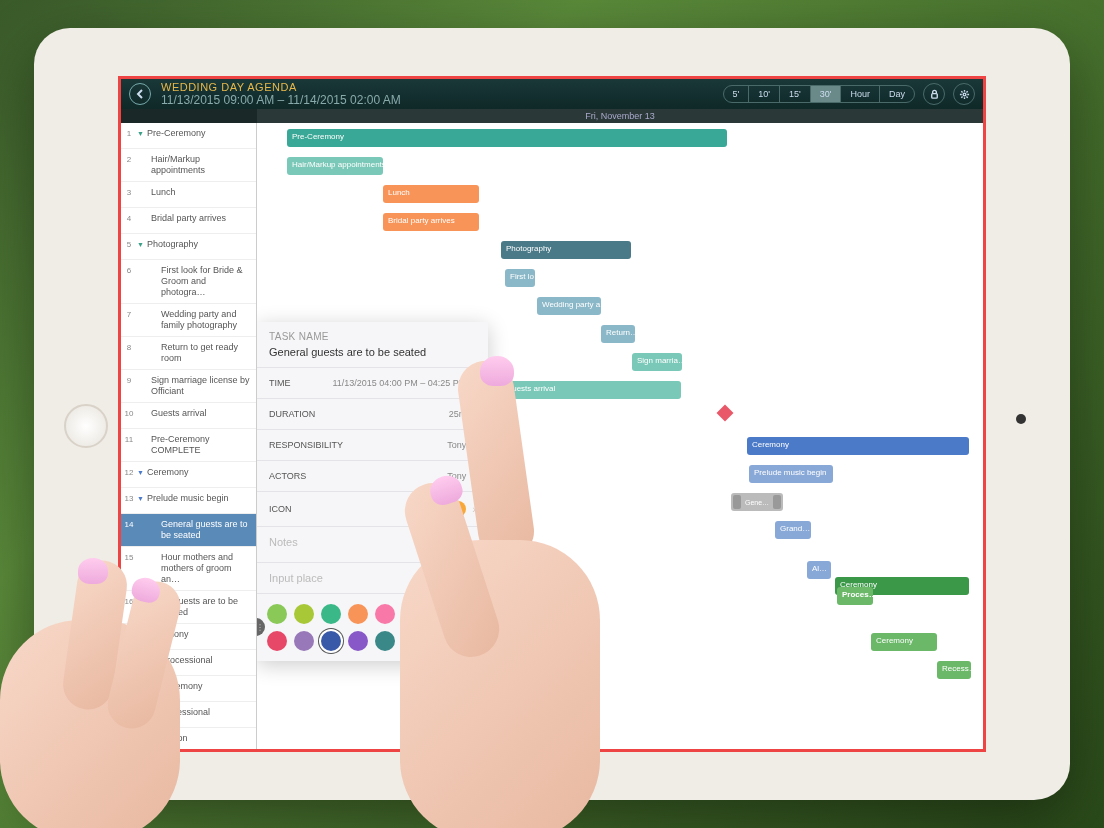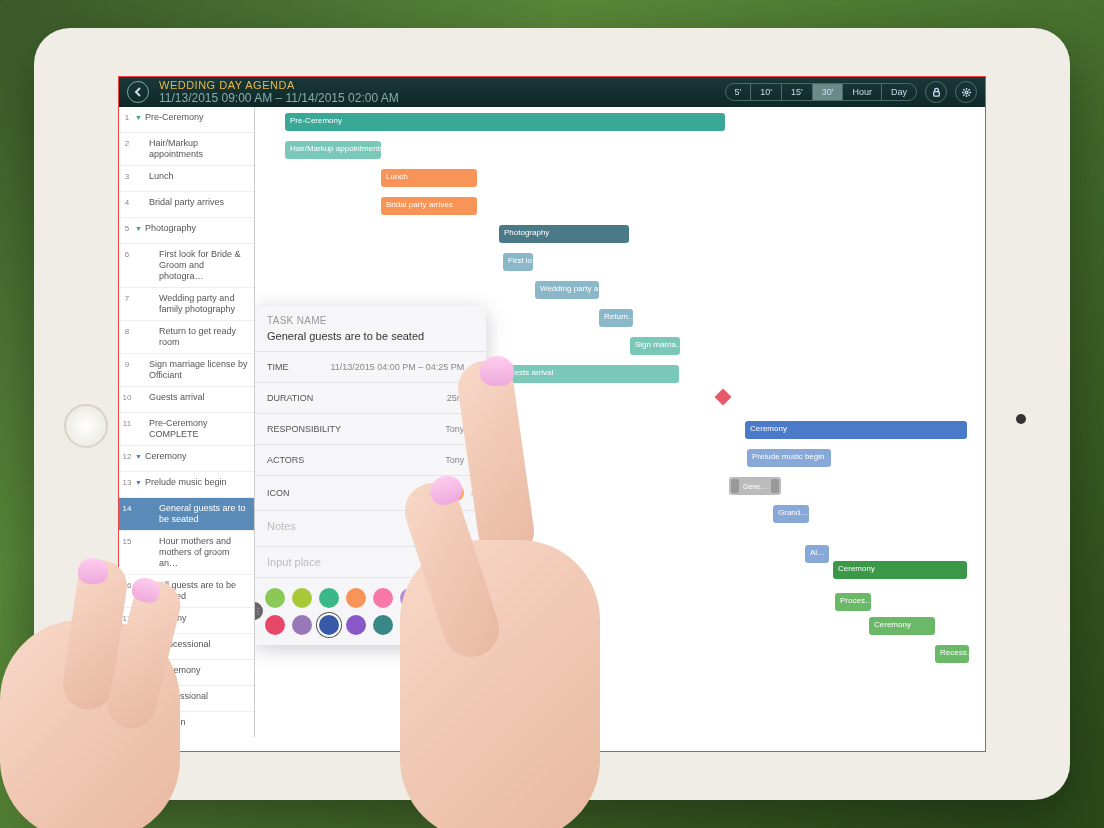--- a/index.html
+++ b/index.html
@@ -1,20 +1,20 @@
 <!DOCTYPE html>
 <html><head>
 <meta charset="utf-8">
 <style>
 *{margin:0;padding:0;box-sizing:border-box;font-family:-apple-system,Helvetica,Arial,sans-serif}
 body{width:1104px;height:828px;background:linear-gradient(135deg,#3a5a2a 0%,#5a8a3a 30%,#2a4a1a 100%);overflow:hidden;position:relative}
 .tablet{position:absolute;left:34px;top:28px;width:1036px;height:772px;background:#f0ece6;border-radius:36px;box-shadow:0 20px 60px rgba(0,0,0,.4)}
 .cam{position:absolute;right:44px;top:386px;width:10px;height:10px;background:#333;border-radius:50%}
 .home{position:absolute;left:30px;top:376px;width:44px;height:44px;border:2px solid #d8d2c8;border-radius:50%;background:radial-gradient(circle,#fff,#e8e4dc)}
-.screen{position:absolute;left:84px;top:48px;width:868px;height:676px;background:#fff;border:1px solid #ef4444;overflow:hidden}
+.screen{position:absolute;left:84px;top:48px;width:868px;height:676px;background:#fff;border:3px solid #ef4444;overflow:hidden}
 .header{height:30px;background:linear-gradient(#1a3838,#0f2828);display:flex;align-items:center;padding:0 8px;color:#fff}
 .back{width:22px;height:22px;border:1.5px solid #7aa;border-radius:50%;display:flex;align-items:center;justify-content:center;cursor:pointer}
 .back svg{width:12px;height:12px;fill:none;stroke:#cde;stroke-width:2}
 .title-block{margin-left:10px;flex:1}
 .app-title{color:#e8b84a;font-size:11px;letter-spacing:.5px;font-weight:500}
 .app-sub{color:#8aa;font-size:12px}
 .zoom{display:flex;border:1px solid #4a6a6a;border-radius:11px;overflow:hidden}
 .zoom span{padding:3px 9px;font-size:9px;color:#cde;border-right:1px solid #4a6a6a;cursor:pointer}
 .zoom span:last-child{border:none}
 .zoom .on{background:#6a8a8a}
@@ -104,20 +104,21 @@
           </svg>
         </div>
       <div class="hbtn">
           <svg viewBox="0 0 12 12">
             <circle cx="6" cy="6" r="1.5"></circle>
             <path d="M6 1v2M6 9v2M1 6h2M9 6h2M2.5 2.5l1.4 1.4M8.1 8.1l1.4 1.4M2.5 9.5l1.4-1.4M8.1 3.9l1.4-1.4"></path>
           </svg>
         </div>
     </div>
 
+    <div class="dhdr">Fri, November 13</div>
 
     <div class="cols">
       <div class="side">
 
         <div class="tlist" id="tlist">
             <div class="trow">
               <div class="tnum">1</div>
               <div class="tlabel i0"><span class="exp ">▼</span>Pre-Ceremony</div>
             </div>
             <div class="trow">
@@ -272,21 +273,21 @@
             <div class="bar steelL" style="top: 146px; left: 248px; width: 30px;">First lo…</div>
             <div class="bar steelL" style="top: 174px; left: 280px; width: 64px;">Wedding party a…</div>
             <div class="bar steelL" style="top: 202px; left: 344px; width: 34px;">Return…</div>
             <div class="bar tealL" style="top: 230px; left: 375px; width: 50px;">Sign marria…</div>
             <div class="bar tealL" style="top: 258px; left: 244px; width: 180px;">Guests arrival</div>
             <div class="bar blue" style="top: 314px; left: 490px; width: 222px;">Ceremony</div>
             <div class="bar blueL" style="top: 342px; left: 492px; width: 84px;">Prelude music begin</div>
             <div class="bar blueL" style="top: 398px; left: 518px; width: 36px;">Grand…</div>
             <div class="bar blueL" style="top: 426px; left: 550px; width: 24px; margin-top: 12px;">Al…</div>
             <div class="bar green" style="top: 454px; left: 578px; width: 134px;">Ceremony</div>
-            <div class="bar greenL" style="top: 486px; left: 580px; width: 36px;">Proces…</div>
+            <div class="bar greenL" style="top: 464px; left: 580px; width: 36px; font-weight: bold;">Proces…</div>
             <div class="bar greenL" style="top: 510px; left: 614px; width: 66px;">Ceremony</div>
             <div class="bar greenL" style="top: 538px; left: 680px; width: 34px;">Recess…</div>
           </div>
       </div>
     </div>
     <div class="fab"></div>
   </div>
 </div>
 
 <div class="hand h1">

